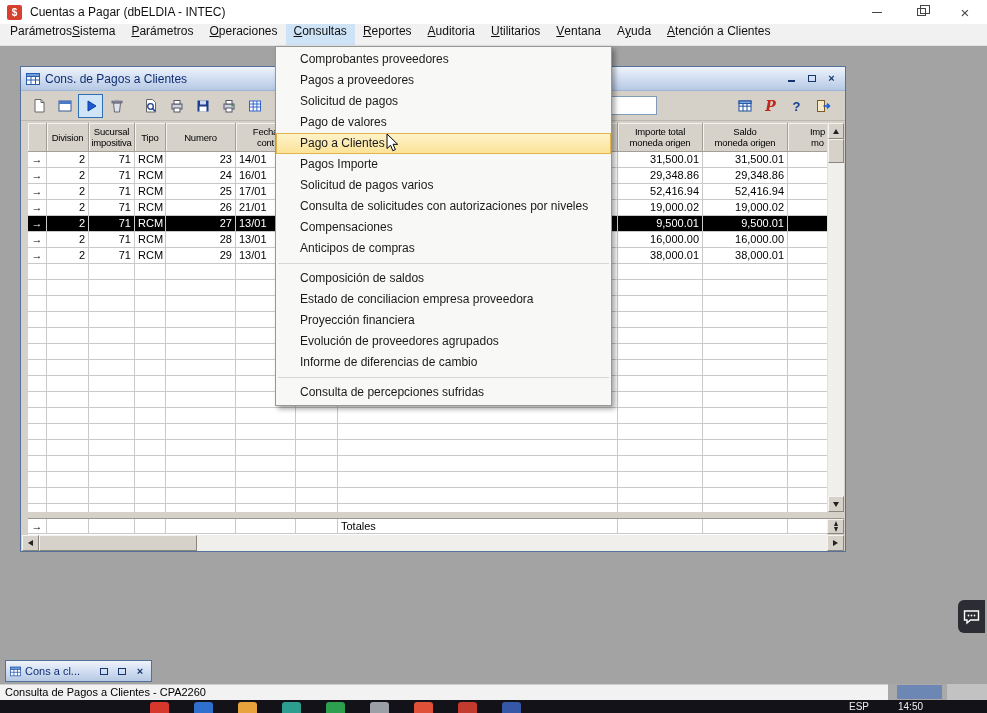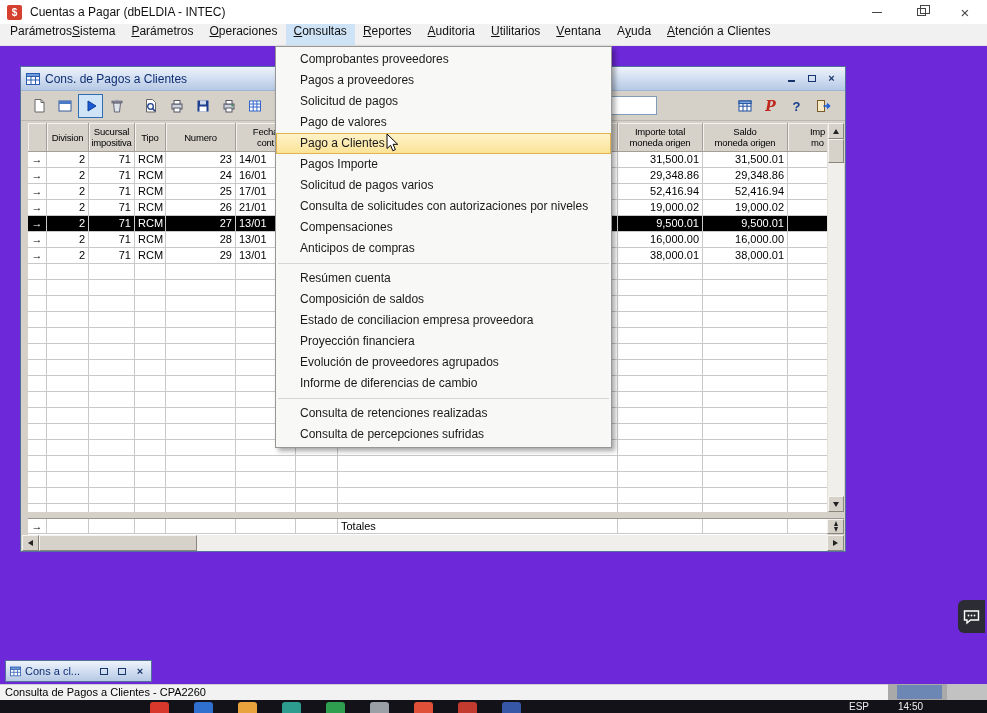--- a/index.html
+++ b/index.html
@@ -14,21 +14,21 @@
 .wc-btn{width:44px;height:100%;display:flex;align-items:center;justify-content:center;background:transparent;border:0;color:#444;cursor:default}
 .gm-l{width:10px;height:1px;background:currentColor}
 .restore-l{position:relative;width:9px;height:8px;border:1px solid currentColor}
 .restore-l::before{content:"";position:absolute;left:2px;top:-4px;width:8px;height:7px;border:1px solid currentColor;z-index:-1}
 .x-l{font-size:15px;line-height:1}
 
 .menubar{position:absolute;left:0;top:24px;width:987px;height:22px;background:#f1f1f1;display:flex;align-items:stretch;padding-left:2px;z-index:10;border-bottom:1px solid #e3e3e3}
 .menu-item{display:flex;align-items:flex-start;padding:0 8px;font-size:12px;color:#111;white-space:nowrap}
 .menu-item.active{background:#cfe3f6}
 
-.desktop{position:absolute;left:0;top:46px;width:987px;height:638px;background:#6d28d9}
+.desktop{position:absolute;left:0;top:46px;width:987px;height:638px;background:#a3a3a3}
 
 
 .child-window{position:absolute;left:20px;top:20px;width:826px;height:486px;background:#d5d1c9;border:1px solid #54719c}
 .cw-titlebar{height:24px;background:linear-gradient(180deg,#eef3fb,#cfdcf0 55%,#b6c9e4);display:flex;align-items:center;gap:5px;padding:0 5px;border-bottom:1px solid #9eb4d4}
 .cw-title{font-size:12px;color:#0f2f72;white-space:nowrap}
 .cw-controls{margin-left:auto;display:flex;gap:3px}
 .cwc-btn{width:17px;height:15px;display:flex;align-items:center;justify-content:center;border:0;background:transparent;color:#17356b;cursor:default}
 .gm-s{width:7px;height:2px;background:currentColor;margin-top:5px}
 .box-s{width:8px;height:7px;border:1px solid currentColor}
 .restore-s{position:relative;width:8px;height:7px;border:1px solid currentColor}
@@ -671,28 +671,26 @@
     <div class="dd-item">Pagos a proveedores</div>
     <div class="dd-item">Solicitud de pagos</div>
     <div class="dd-item">Pago de valores</div>
     <div class="dd-item hl">Pago a Clientes</div>
     <div class="dd-item">Pagos Importe</div>
     <div class="dd-item">Solicitud de pagos varios</div>
     <div class="dd-item">Consulta de solicitudes con autorizaciones por niveles</div>
     <div class="dd-item">Compensaciones</div>
     <div class="dd-item">Anticipos de compras</div>
     <div class="dd-sep"></div>
-    <div class="dd-item">Resúmen cuenta</div>
     <div class="dd-item">Composición de saldos</div>
     <div class="dd-item">Estado de conciliacion empresa proveedora</div>
     <div class="dd-item">Proyección financiera</div>
     <div class="dd-item">Evolución de proveedores agrupados</div>
     <div class="dd-item">Informe de diferencias de cambio</div>
     <div class="dd-sep"></div>
-    <div class="dd-item">Consulta de retenciones realizadas</div>
     <div class="dd-item">Consulta de percepciones sufridas</div>
   </div>
 
 <svg class="cursor" width="14" height="20" viewBox="0 0 14 20">
   <path d="M1 1v14.5l3.6-3.2 2.2 5.4 2.6-1.1-2.3-5.3h4.6z" fill="#fff" stroke="#000" stroke-width="1"></path>
 </svg>
 
 <div class="statusbar">
   <span>Consulta de Pagos a Clientes - CPA2260</span>
 </div>

